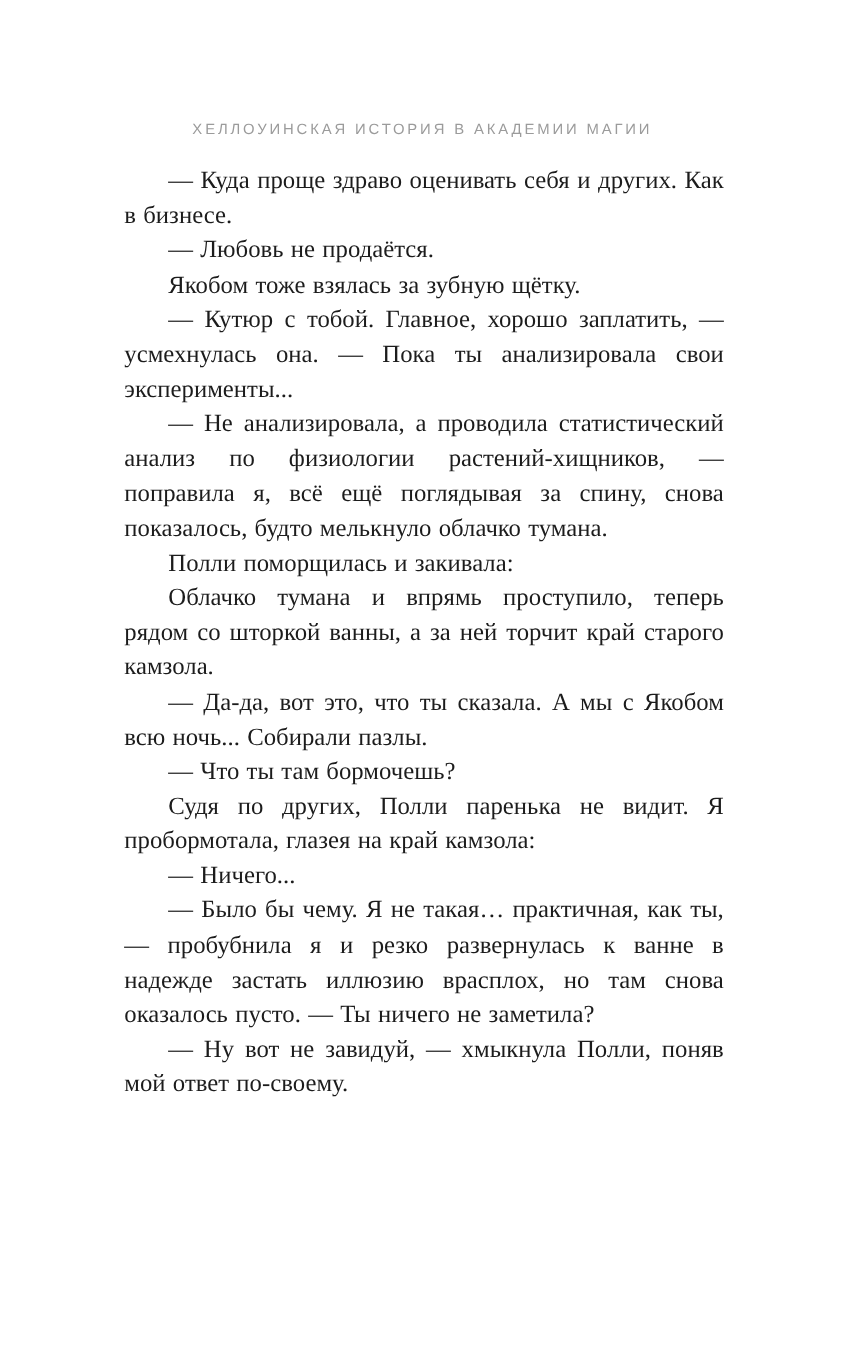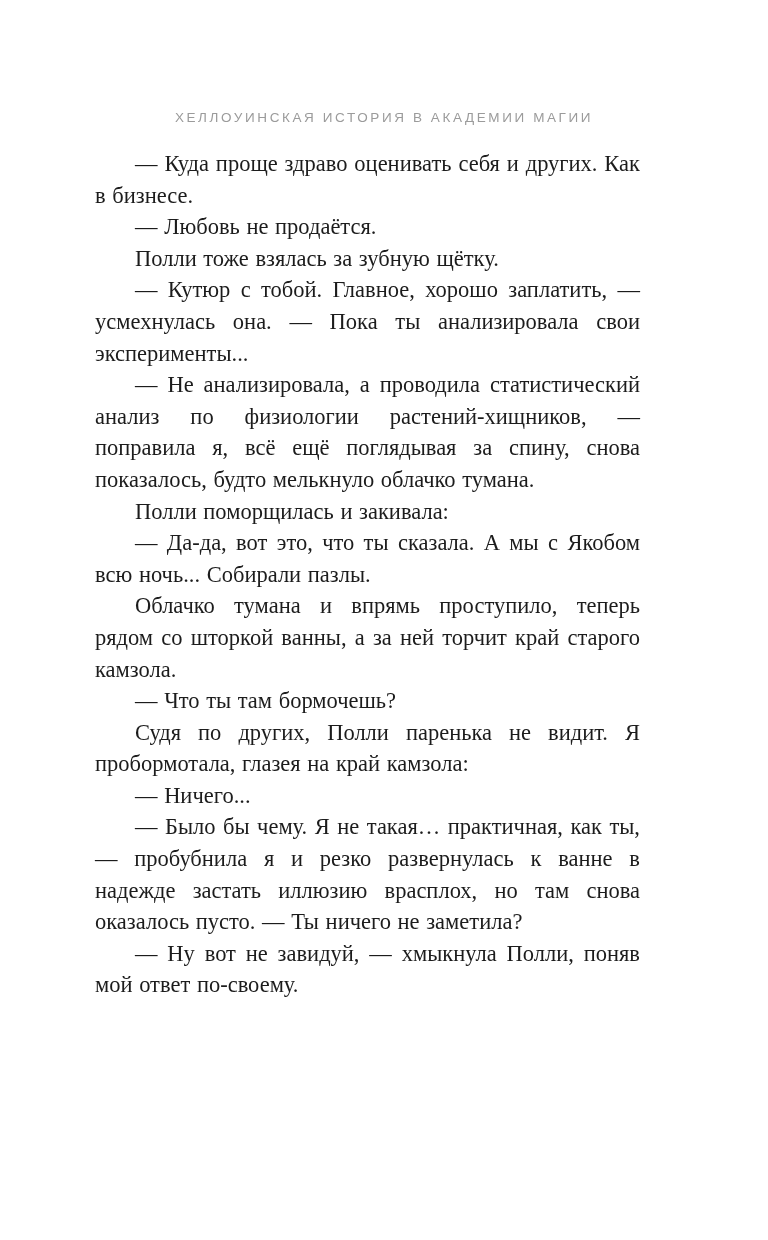--- a/index.html
+++ b/index.html
@@ -26,21 +26,21 @@
     font-family: "Liberation Sans", sans-serif;
     font-size: 13.5px;
     font-weight: 400;
     letter-spacing: 2.6px;
     color: #9b9b9b;
     white-space: nowrap;
   }
   .body-text {
     position: absolute;
     top: 148px;
-    left: 95px;
+    left: 113px;
     width: 545px;
     text-align: justify;
   }
   .body-text p {
     margin: 0;
     font-size: 22.5px;
     line-height: 31.6px;
     text-indent: 40px;
     word-spacing: 1px;
   }
@@ -63,26 +63,26 @@
 </head>
 <body>
 
 <div class="page">
 
   <div class="running-header">ХЕЛЛОУИНСКАЯ ИСТОРИЯ В АКАДЕМИИ МАГИИ</div>
 
   <div class="body-text">
       <p>— Куда проще здраво оценивать себя и других. Как в бизнесе.</p>
       <p>— Любовь не продаётся.</p>
-      <p>Полли тоже взялась за зубную щётку.</p>
+      <p>Якобом тоже взялась за зубную щётку.</p>
       <p>— Кутюр с тобой. Главное, хорошо заплатить, — усмехнулась она. — Пока ты анализировала свои эксперименты...</p>
       <p>— Не анализировала, а проводила статистический анализ по физиологии растений-хищников, — поправила я, всё ещё поглядывая за спину, снова показалось, будто мелькнуло облачко тумана.</p>
       <p>Полли поморщилась и закивала:</p>
+      <p>Облачко тумана и впрямь проступило, теперь рядом со шторкой ванны, а за ней торчит край старого камзола.</p>
       <p>— Да-да, вот это, что ты сказала. А мы с Якобом всю ночь... Собирали пазлы.</p>
-      <p>Облачко тумана и впрямь проступило, теперь рядом со шторкой ванны, а за ней торчит край старого камзола.</p>
       <p>— Что ты там бормочешь?</p>
       <p>Судя по других, Полли паренька не видит. Я пробормотала, глазея на край камзола:</p>
       <p>— Ничего...</p>
       <p>— Было бы чему. Я не такая… практичная, как ты, — пробубнила я и резко развернулась к ванне в надежде застать иллюзию врасплох, но там снова оказалось пусто. — Ты ничего не заметила?</p>
       <p>— Ну вот не завидуй, — хмыкнула Полли, поняв мой ответ по-своему.</p>
     </div>
 
   <div class="page-number">13</div>
 
   <svg class="web" width="70" height="66" viewBox="0 0 60 60" fill="none" stroke="#2a2a2a" stroke-width="1.1" stroke-linecap="round">

